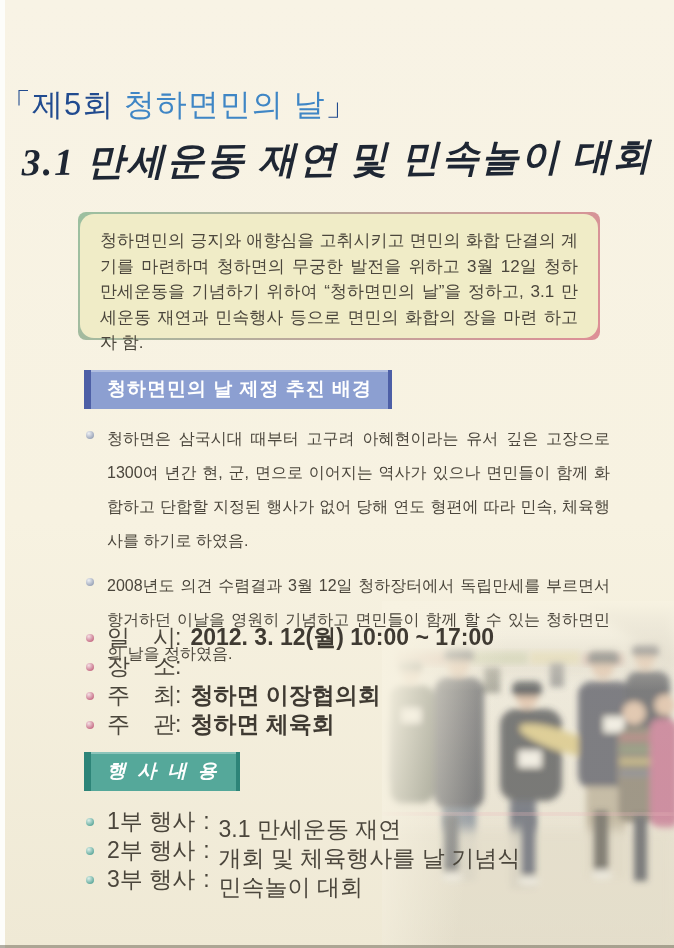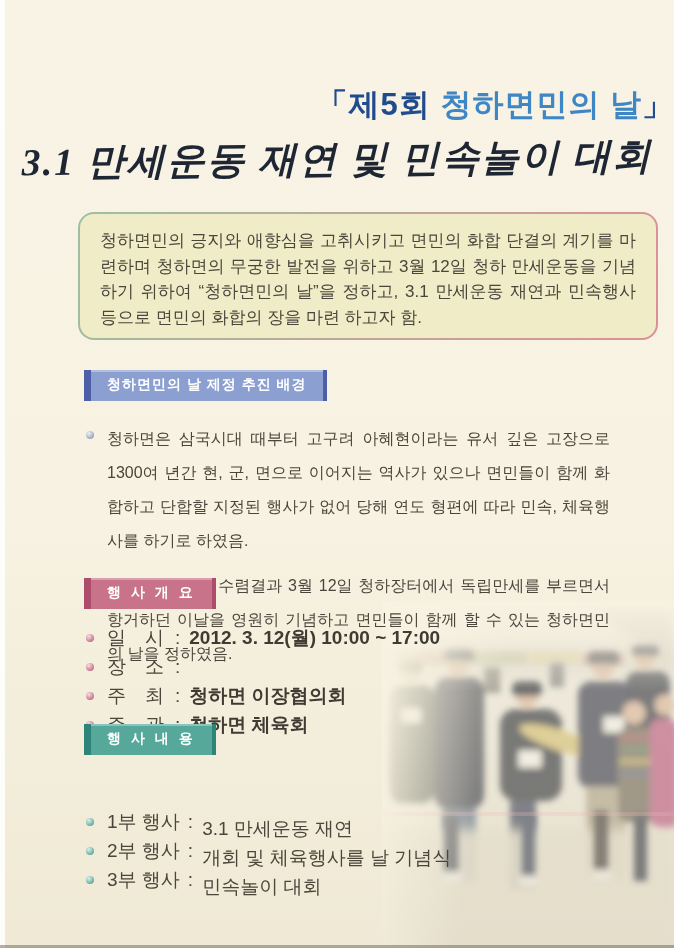--- a/index.html
+++ b/index.html
@@ -13,60 +13,60 @@
     --bullet1:#9aa4b8; --bullet2:#c76f87; --bullet3:#5fa99c;
   }
   .page{
     position:relative; width:674px; height:948px; overflow:hidden;
     background:linear-gradient(180deg,#f8f3e5 0%, var(--paper) 55%, #efe9d5 100%);
     font-family:"Liberation Sans", sans-serif; color:var(--body-text);
   }
   .scan-edge-left{position:absolute;left:0;top:0;width:5px;height:100%;background:#fdfdfa;z-index:6;}
   .scan-edge-bottom{position:absolute;left:0;bottom:0;width:100%;height:3px;background:#75705f;opacity:.55;z-index:6;}
 
-  .title{position:absolute;top:84px;left:0;width:100%;text-align:right;
-    font-size:31px;font-weight:bold;letter-spacing:1px;z-index:3;}
+  .title{position:absolute;top:84px;left:0;width:100%;text-align:left;
+    font-size:31px;font-weight:normal;letter-spacing:1px;z-index:3;}
   .title .navy{color:var(--title-navy);}
   .title .blue{color:var(--title-blue);}
 
   .subtitle{position:absolute;top:134px;left:0;width:100%;text-align:center;
     font-family:"Liberation Serif", serif;font-style:italic;font-weight:bold;
     font-size:38px;color:var(--ink);letter-spacing:2px;transform:rotate(-0.6deg);z-index:3;}
 
-  .intro-border{position:absolute;top:212px;left:78px;width:580px;height:128px;
-    border-radius:16px;padding:2px;box-sizing:border-box;
+  .intro-border{position:absolute;top:212px;left:78px;width:522px;height:128px;
+    border-radius:8px;padding:2px;box-sizing:border-box;
     background:linear-gradient(115deg,var(--box-border-left),var(--box-border-right));z-index:3;}
   .intro-box{width:100%;height:100%;box-sizing:border-box;border-radius:14px;
     background:var(--box-fill);padding:14px 20px 0 20px;}
   .intro-box p{margin:0;font-size:17px;line-height:25.5px;text-align:justify;color:var(--body-text);}
 
-  .sec-header{position:absolute;left:84px;color:#fff;font-weight:bold;font-size:14px;
+  .sec-header{position:absolute;left:84px;color:#fff;font-weight:bold;font-size:19px;
     padding:6px 16px 7px;box-shadow:inset 0 2px 0 rgba(255,255,255,.32);z-index:3;white-space:nowrap;}
   .sec-header.h1{top:370px;background:var(--header1-bg);
     border-left:7px solid var(--header1-edge);border-right:4px solid var(--header1-edge);letter-spacing:1px;}
   .sec-header.h2{top:578px;background:var(--header2-bg);
     border-left:7px solid var(--header2-edge);border-right:4px solid var(--header2-edge);letter-spacing:3px;}
-  .sec-header.h3{top:724px;background:var(--header3-bg);
-    border-left:7px solid var(--header3-edge);border-right:4px solid var(--header3-edge);letter-spacing:3px;}
+  .sec-header.h3{top:752px;background:var(--header3-bg);
+    border-left:7px solid var(--header3-edge);border-right:4px solid var(--header3-edge);letter-spacing:3px;font-style:italic;}
 
   ul.plain{list-style:none;margin:0;padding:0;}
   .bg-bullets{position:absolute;top:422px;left:84px;width:526px;z-index:3;}
   .bg-bullets li{position:relative;padding-left:23px;font-size:16px;line-height:34px;
     text-align:justify;margin-bottom:11px;color:var(--body-text);}
   .dot{position:absolute;left:2px;top:9px;width:8px;height:8px;border-radius:50%;}
   .dot.d1{background:radial-gradient(circle at 35% 30%, #eef0f4, var(--bullet1) 75%);}
   .dot.d2{background:radial-gradient(circle at 35% 30%, #f4dfe4, var(--bullet2) 75%);}
   .dot.d3{background:radial-gradient(circle at 35% 30%, #ddefe9, var(--bullet3) 75%);}
   .bg-bullets .dot{top:9px;}
 
   .info-list{position:absolute;left:84px;z-index:3;}
   .info-list.overview{top:623px;}
   .info-list.contents{top:807px;}
   .info-list li{position:relative;padding-left:23px;height:29px;display:flex;
-    align-items:center;font-size:19px;color:var(--body-text);}
+    align-items:center;font-size:23px;color:var(--body-text);}
   .info-list .dot{top:11px;}
   .info-list .lbl{white-space:pre;}
   .overview .lbl{width:66px;}
   .info-list .sep{margin:0 9px 0 2px;}
   .overview .val{font-weight:bold;color:var(--value-text);}
   .contents .sep{margin:0 9px 0 8px;}
   .contents .val{color:var(--body-text);margin-top:15px;}
 
   .photo{position:absolute;right:0;bottom:0;width:292px;height:347px;z-index:1;}
   .photo svg{display:block;}
@@ -172,21 +172,20 @@
     <li>
       <span class="dot d1"></span>
       <span>청하면은 삼국시대 때부터 고구려 아혜현이라는 유서 깊은 고장으로 1300여 년간 현, 군, 면으로 이어지는 역사가 있으나 면민들이 함께 화합하고 단합할 지정된 행사가 없어 당해 연도 형편에 따라 민속, 체육행사를 하기로 하였음.</span>
     </li>
     <li>
       <span class="dot d1"></span>
       <span>2008년도 의견 수렴결과 3월 12일 청하장터에서 독립만세를 부르면서 항거하던 이날을 영원히 기념하고 면민들이 함께 할 수 있는 청하면민의 날을 정하였음.</span>
     </li>
   </ul>
 
-  <div class="sec-header h2">행 사 개 요</div>
   <ul class="plain info-list overview">
     <li>
       <span class="dot d2"></span>
       <span class="lbl">일　시</span>
       <span class="sep">:</span>
       <span class="val">2012. 3. 12(월) 10:00 ~ 17:00</span>
     </li>
     <li>
       <span class="dot d2"></span>
       <span class="lbl">장　소</span>

